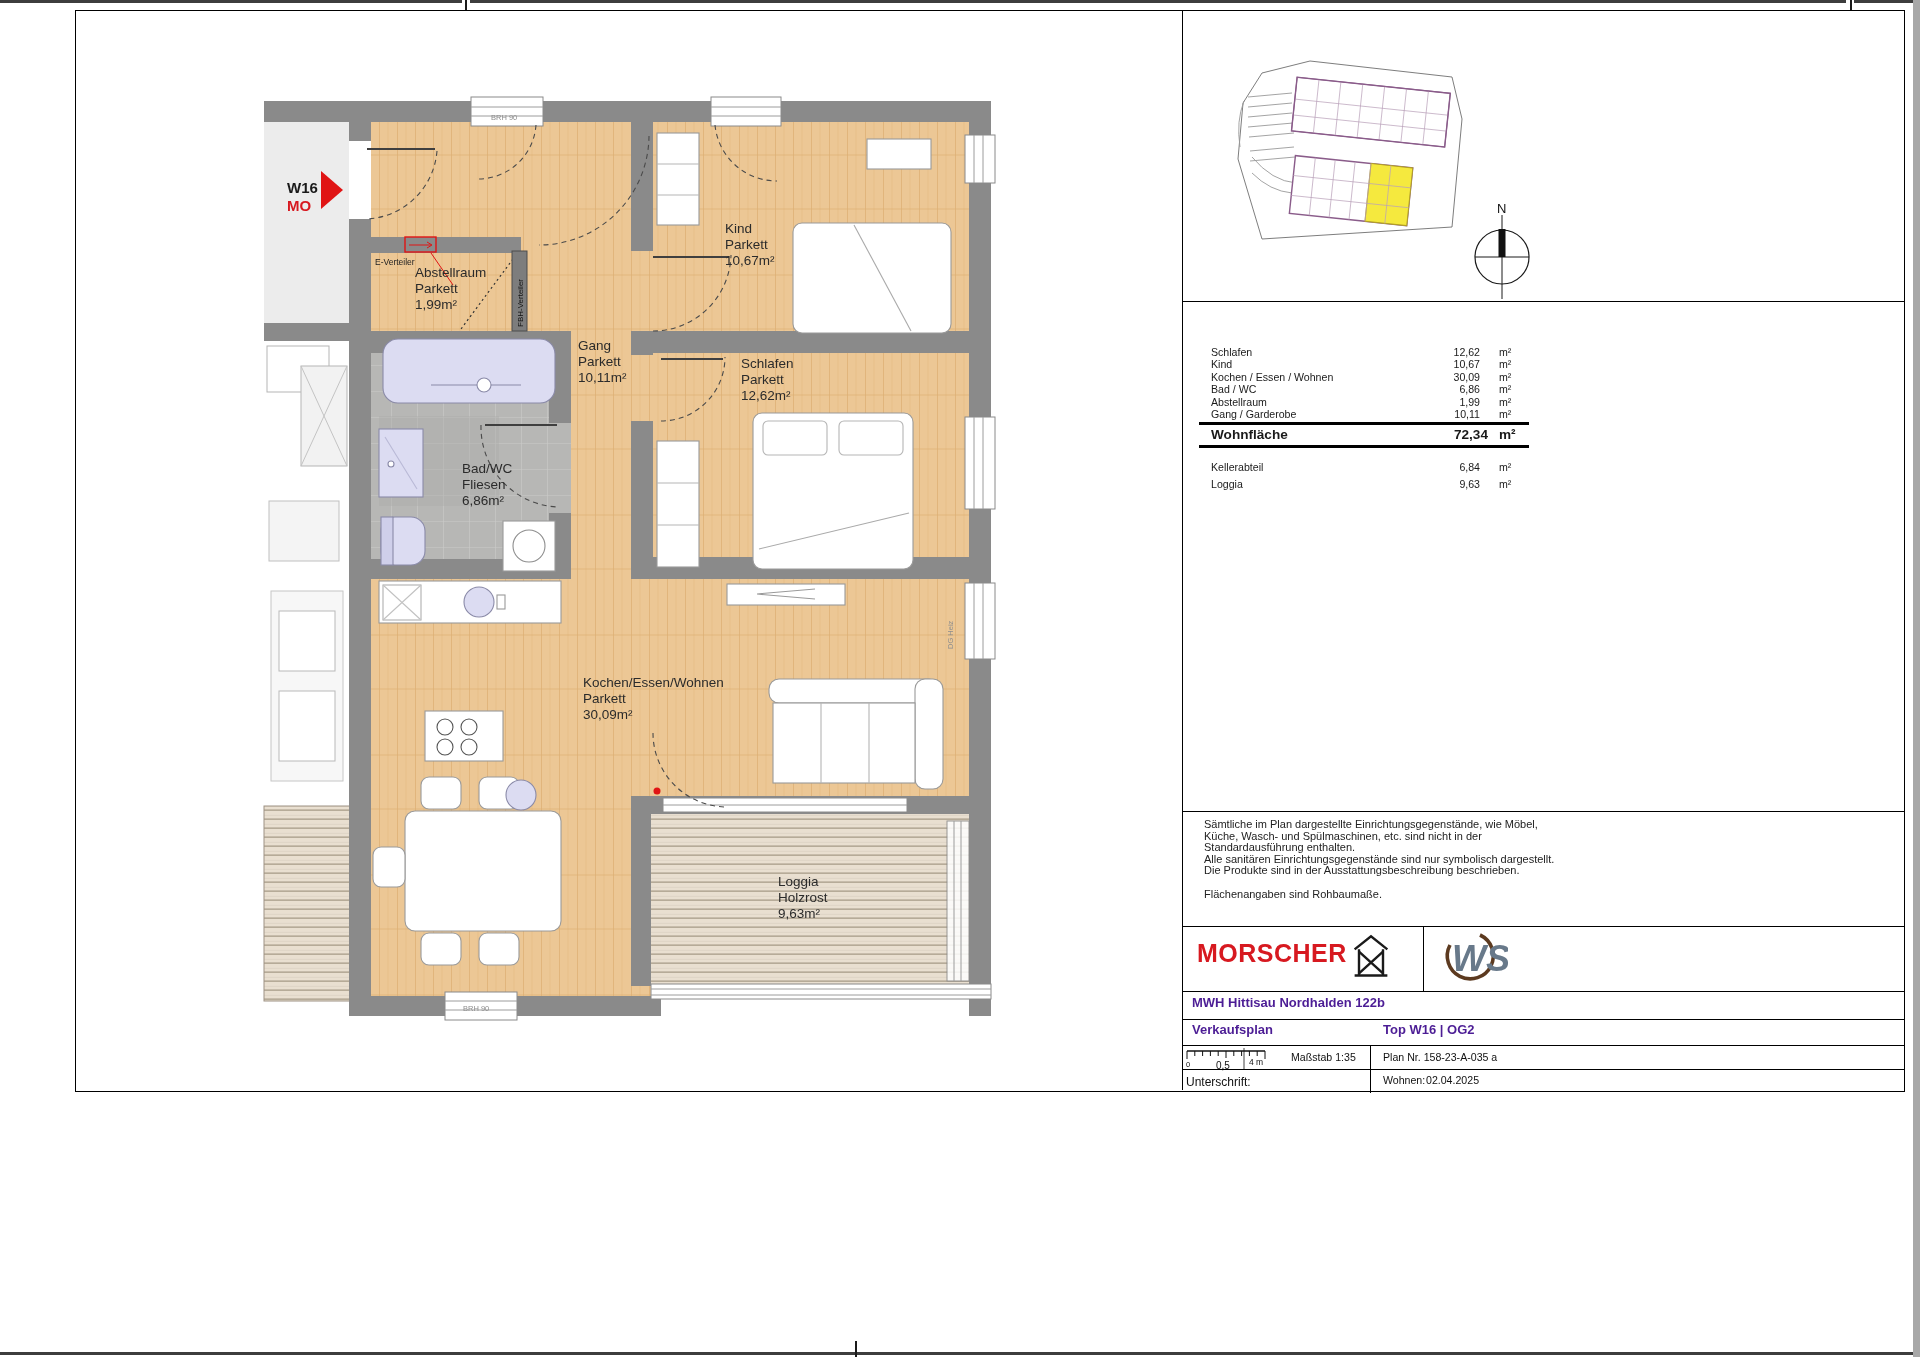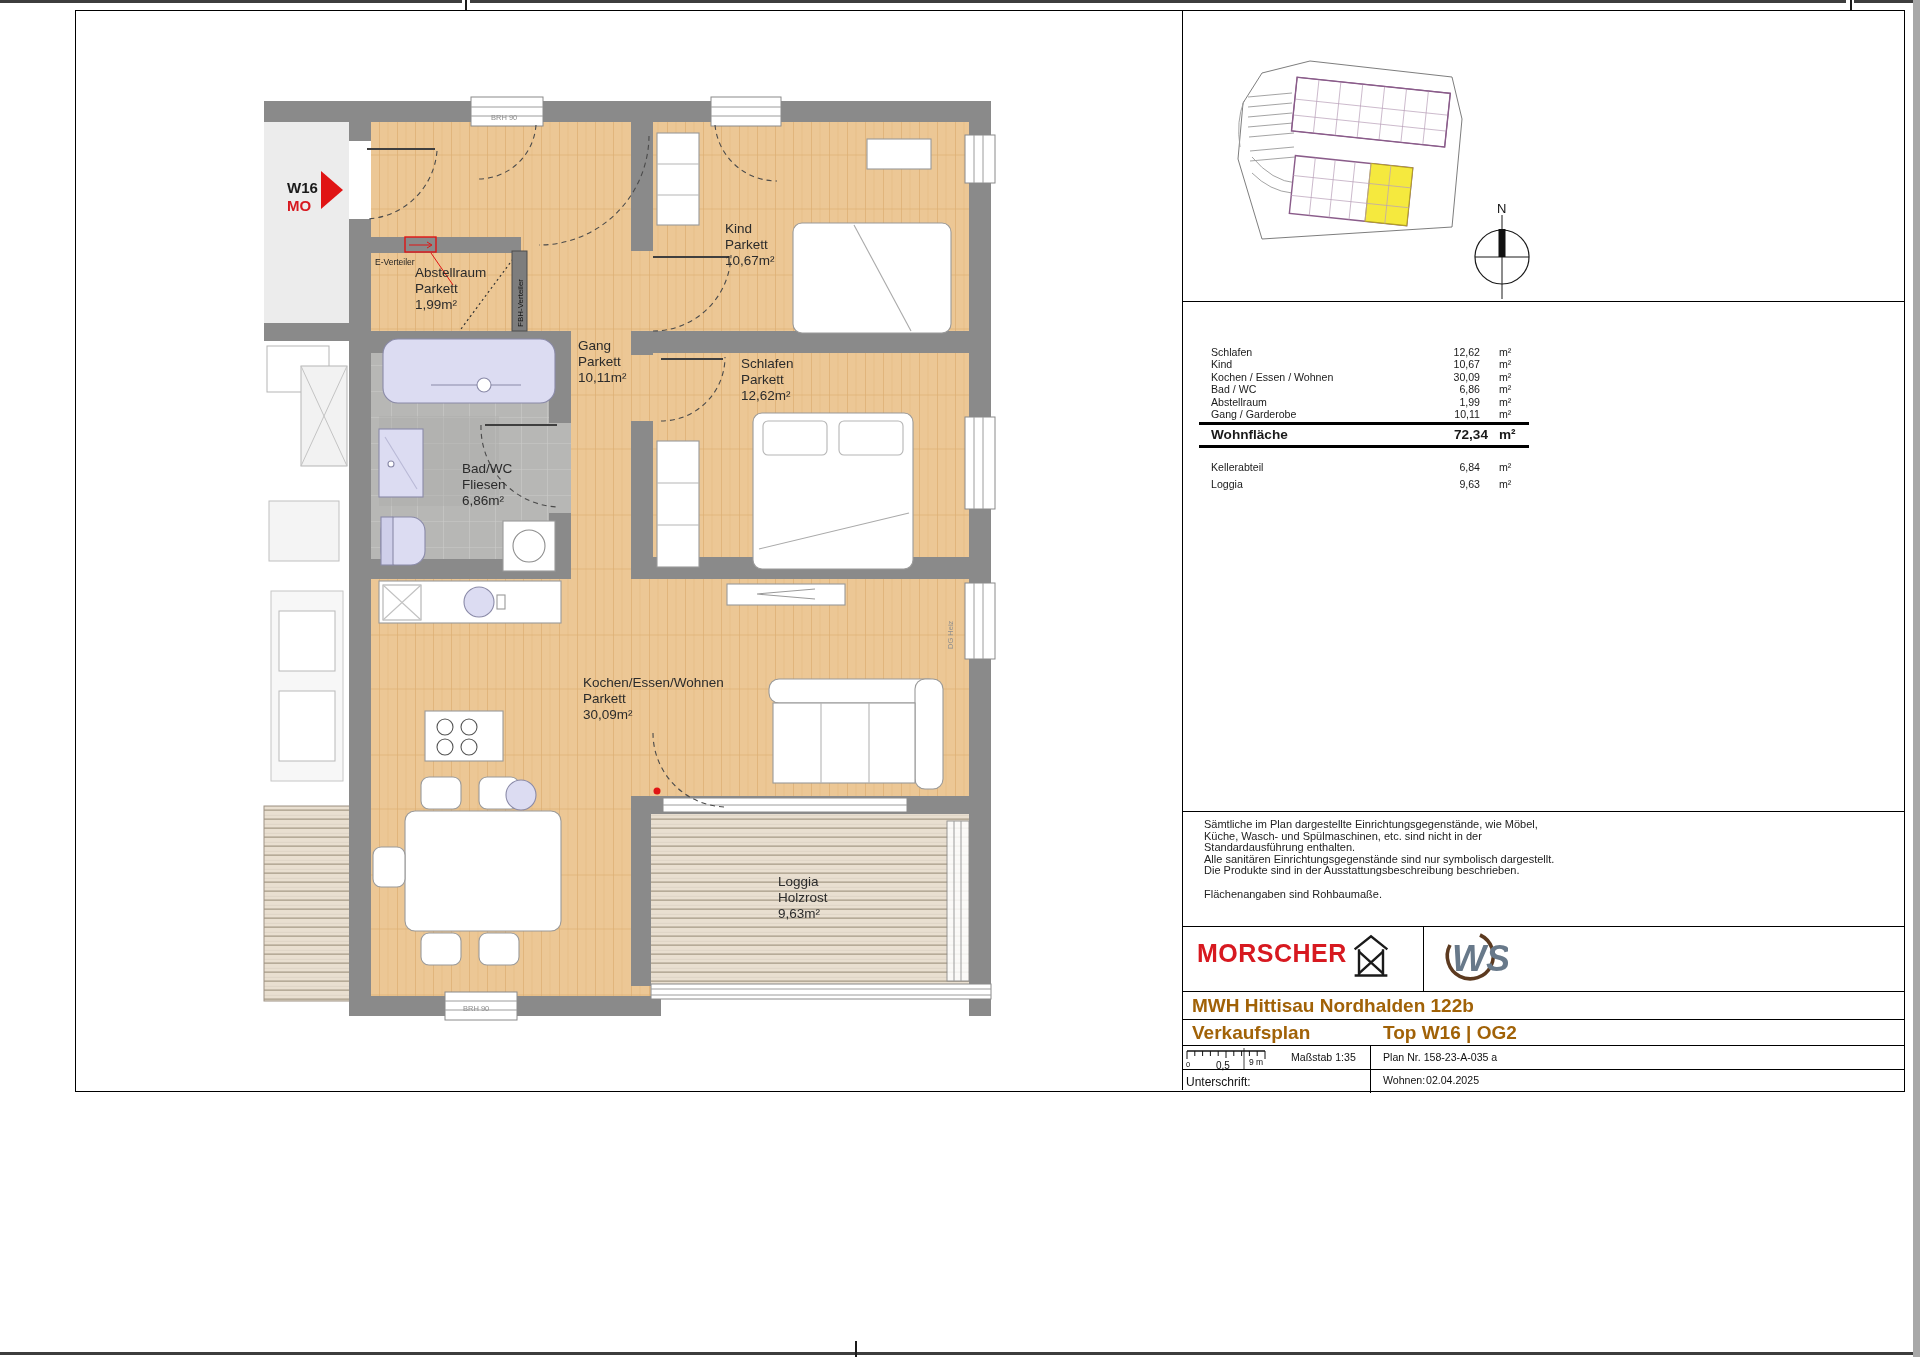--- a/index.html
+++ b/index.html
@@ -23,21 +23,21 @@
   .trow .val{position:absolute;right:424px;text-align:center}
   .trow .unit{position:absolute;left:316px}
   .total-row{font-size:13.6px;font-weight:bold}
   .total-row .val{right:416px}
   
   .dline{position:absolute;left:21px;font-size:11px;color:#222;white-space:nowrap}
   
   #morscher-text{position:absolute;left:14px;top:928px;font-size:25px;font-weight:bold;color:#d71920;letter-spacing:.5px}
   .vline{position:absolute;width:1px;background:#000}
   
-  .tb-title{position:absolute;left:9px;font-size:19px;font-weight:bold;color:#a16207;white-space:nowrap}
+  .tb-title{position:absolute;left:9px;font-size:13px;font-weight:bold;color:#4c1d95;white-space:nowrap}
   .tb-small{position:absolute;font-size:10.6px;color:#111;white-space:nowrap}
   .tb-tiny{position:absolute;font-size:12px;color:#111;white-space:nowrap}
 </style>
 </head>
 <body>
 
 <div id="stage">
 
   <div class="foldline" style="left:0;top:0;width:462px"></div>
   <div class="foldline" style="left:470px;top:0;width:1376px"></div>
@@ -421,21 +421,21 @@
         <svg class="abs" style="left:3px;top:1037px" width="100" height="22" viewBox="0 0 100 22">
           <path d="M1 3 H79" stroke="#111" stroke-width="1.4"></path>
           <g stroke="#111" stroke-width="1">
             <path d="M1 3 V11 M79 3 V11 M40 3 V10"></path>
             <path d="M8.8 3 V8 M16.6 3 V8 M24.4 3 V8 M32.2 3 V8 M47.8 3 V8 M55.6 3 V8 M63.4 3 V8 M71.2 3 V8"></path>
           </g>
           <path d="M58 0 V22" stroke="#111" stroke-width=".8"></path>
         </svg>
         <div class="tb-tiny" style="left:3px;top:1049px;font-size:7.5px">0</div>
         <div class="tb-tiny" style="left:33px;top:1049px;font-size:10px">0,5</div>
-        <div class="tb-tiny" style="left:66px;top:1046px;font-size:8.5px">9 m</div>
+        <div class="tb-tiny" style="left:66px;top:1046px;font-size:8.5px">4 m</div>
         <div class="tb-small" style="left:108px;top:1040px">Maßstab 1:35</div>
         <div class="vline" style="left:187px;top:1034px;height:48px"></div>
         <div class="tb-small" style="left:200px;top:1040px">Plan Nr. 158-23-A-035 a</div>
         <div class="hline" style="top:1058px"></div>
         <div class="tb-tiny" style="left:3px;top:1064px">Unterschrift:</div>
         <div class="tb-small" style="left:200px;top:1063px">Wohnen:</div>
         <div class="tb-small" style="left:243px;top:1063px">02.04.2025</div>
       </div>
     </div>
   </div>

